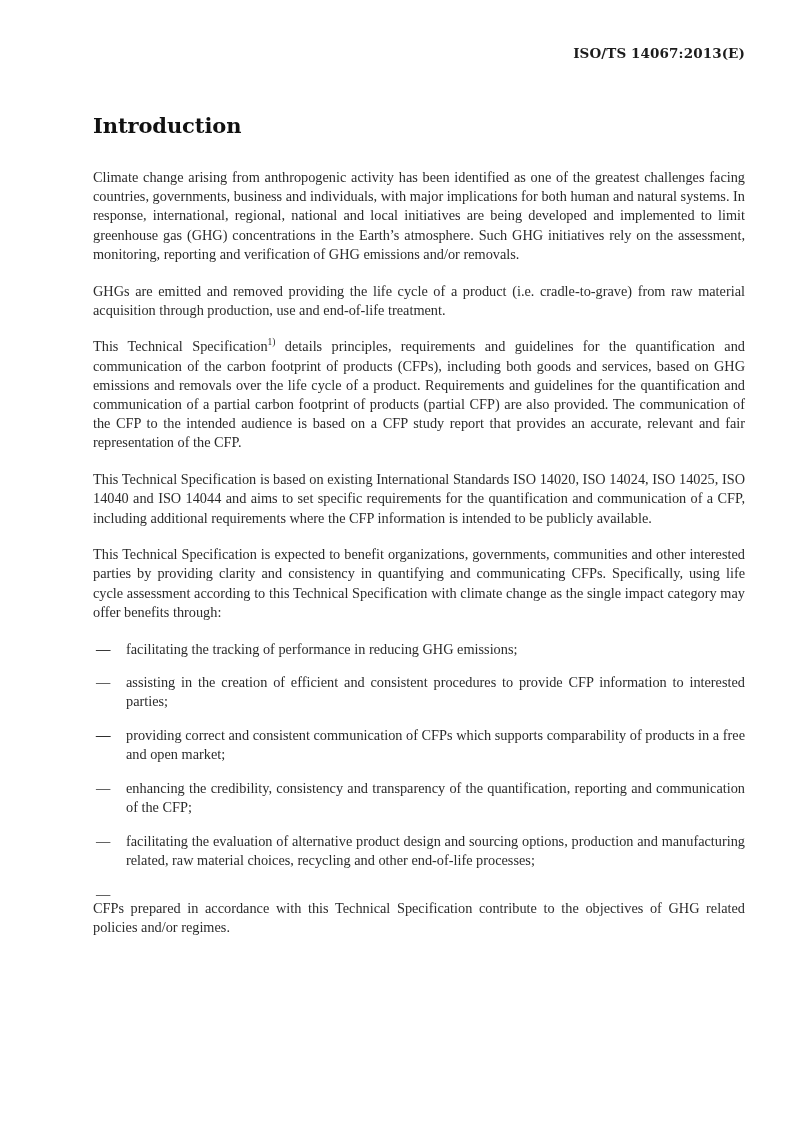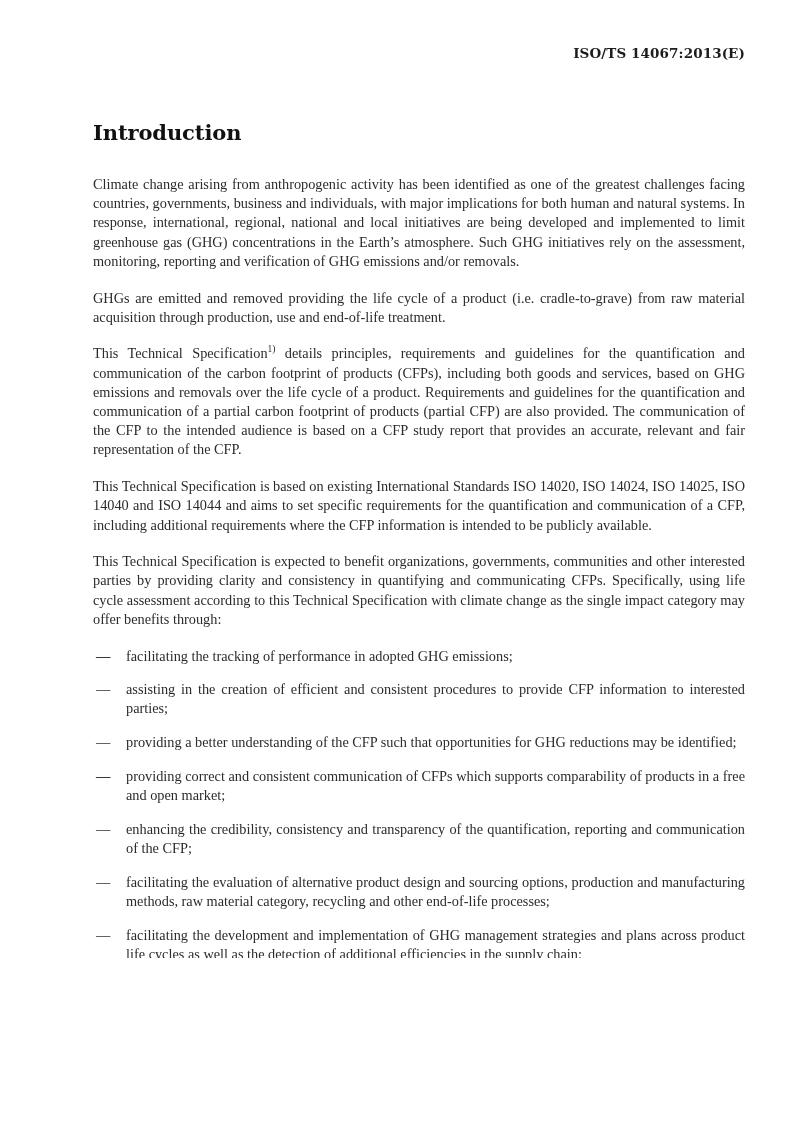--- a/index.html
+++ b/index.html
@@ -27,21 +27,21 @@
     font-weight: bold;
     letter-spacing: 0.1px;
     color: #1c1c1c;
     white-space: nowrap;
   }
 
   
   .content {
     position: absolute;
     left: 93px;
-    top: 120px;
+    top: 113px;
     width: 652px;
   }
 
   h1.title {
     font-family: "DejaVu Serif", "Liberation Serif", serif;
     font-size: 21px;
     font-weight: bold;
     color: #111111;
     margin: 0 0 30px 0;
     letter-spacing: -0.1px;
@@ -186,48 +186,46 @@
     <p class="para">This Technical Specification is based on existing International Standards ISO 14020, ISO 14024, ISO 14025, ISO 14040 and ISO 14044 and aims to set specific requirements for the quantification and communication of a CFP, including additional requirements where the CFP information is intended to be publicly available.</p>
 
     <p class="para">This Technical Specification is expected to benefit organizations, governments, communities and other interested parties by providing clarity and consistency in quantifying and communicating CFPs. Specifically, using life cycle assessment according to this Technical Specification with climate change as the single impact category may offer benefits through:</p>
 
     <ul class="dash-list">
       <li>
         <span class="dash">—</span>
       </li>
       <li>
         <span class="dash">—</span>
-        <span>facilitating the tracking of performance in adopted GHG emissions;</span>
+        <span>facilitating the tracking of performance in reducing GHG emissions;</span>
       </li>
       <li>
         <span class="dash">—</span>
         <span>assisting in the creation of efficient and consistent procedures to provide CFP information to interested parties;</span>
       </li>
       <li>
         <span class="dash">—</span>
-        <span>providing a better understanding of the CFP such that opportunities for GHG reductions may be identified;</span>
       </li>
       <li>
         <span class="dash">—</span>
       </li>
       <li>
         <span class="dash">—</span>
         <span>providing correct and consistent communication of CFPs which supports comparability of products in a free and open market;</span>
       </li>
       <li>
         <span class="dash">—</span>
         <span>enhancing the credibility, consistency and transparency of the quantification, reporting and communication of the CFP;</span>
       </li>
       <li>
         <span class="dash">—</span>
-        <span>facilitating the evaluation of alternative product design and sourcing options, production and manufacturing methods, raw material category, recycling and other end-of-life processes;</span>
-      </li>
-      <li>
-        <span class="dash">—</span>
-        <span>facilitating the development and implementation of GHG management strategies and plans across product life cycles as well as the detection of additional efficiencies in the supply chain;</span>
+        <span>facilitating the evaluation of alternative product design and sourcing options, production and manufacturing related, raw material choices, recycling and other end-of-life processes;</span>
+      </li>
+      <li>
+        <span class="dash">—</span>
       </li>
     </ul>
 
     <div class="gap-after-list"></div>
 
     <p class="para">CFPs prepared in accordance with this Technical Specification contribute to the objectives of GHG related policies and/or regimes.</p>
 
   </div>
 
   <div class="footnote-area">

